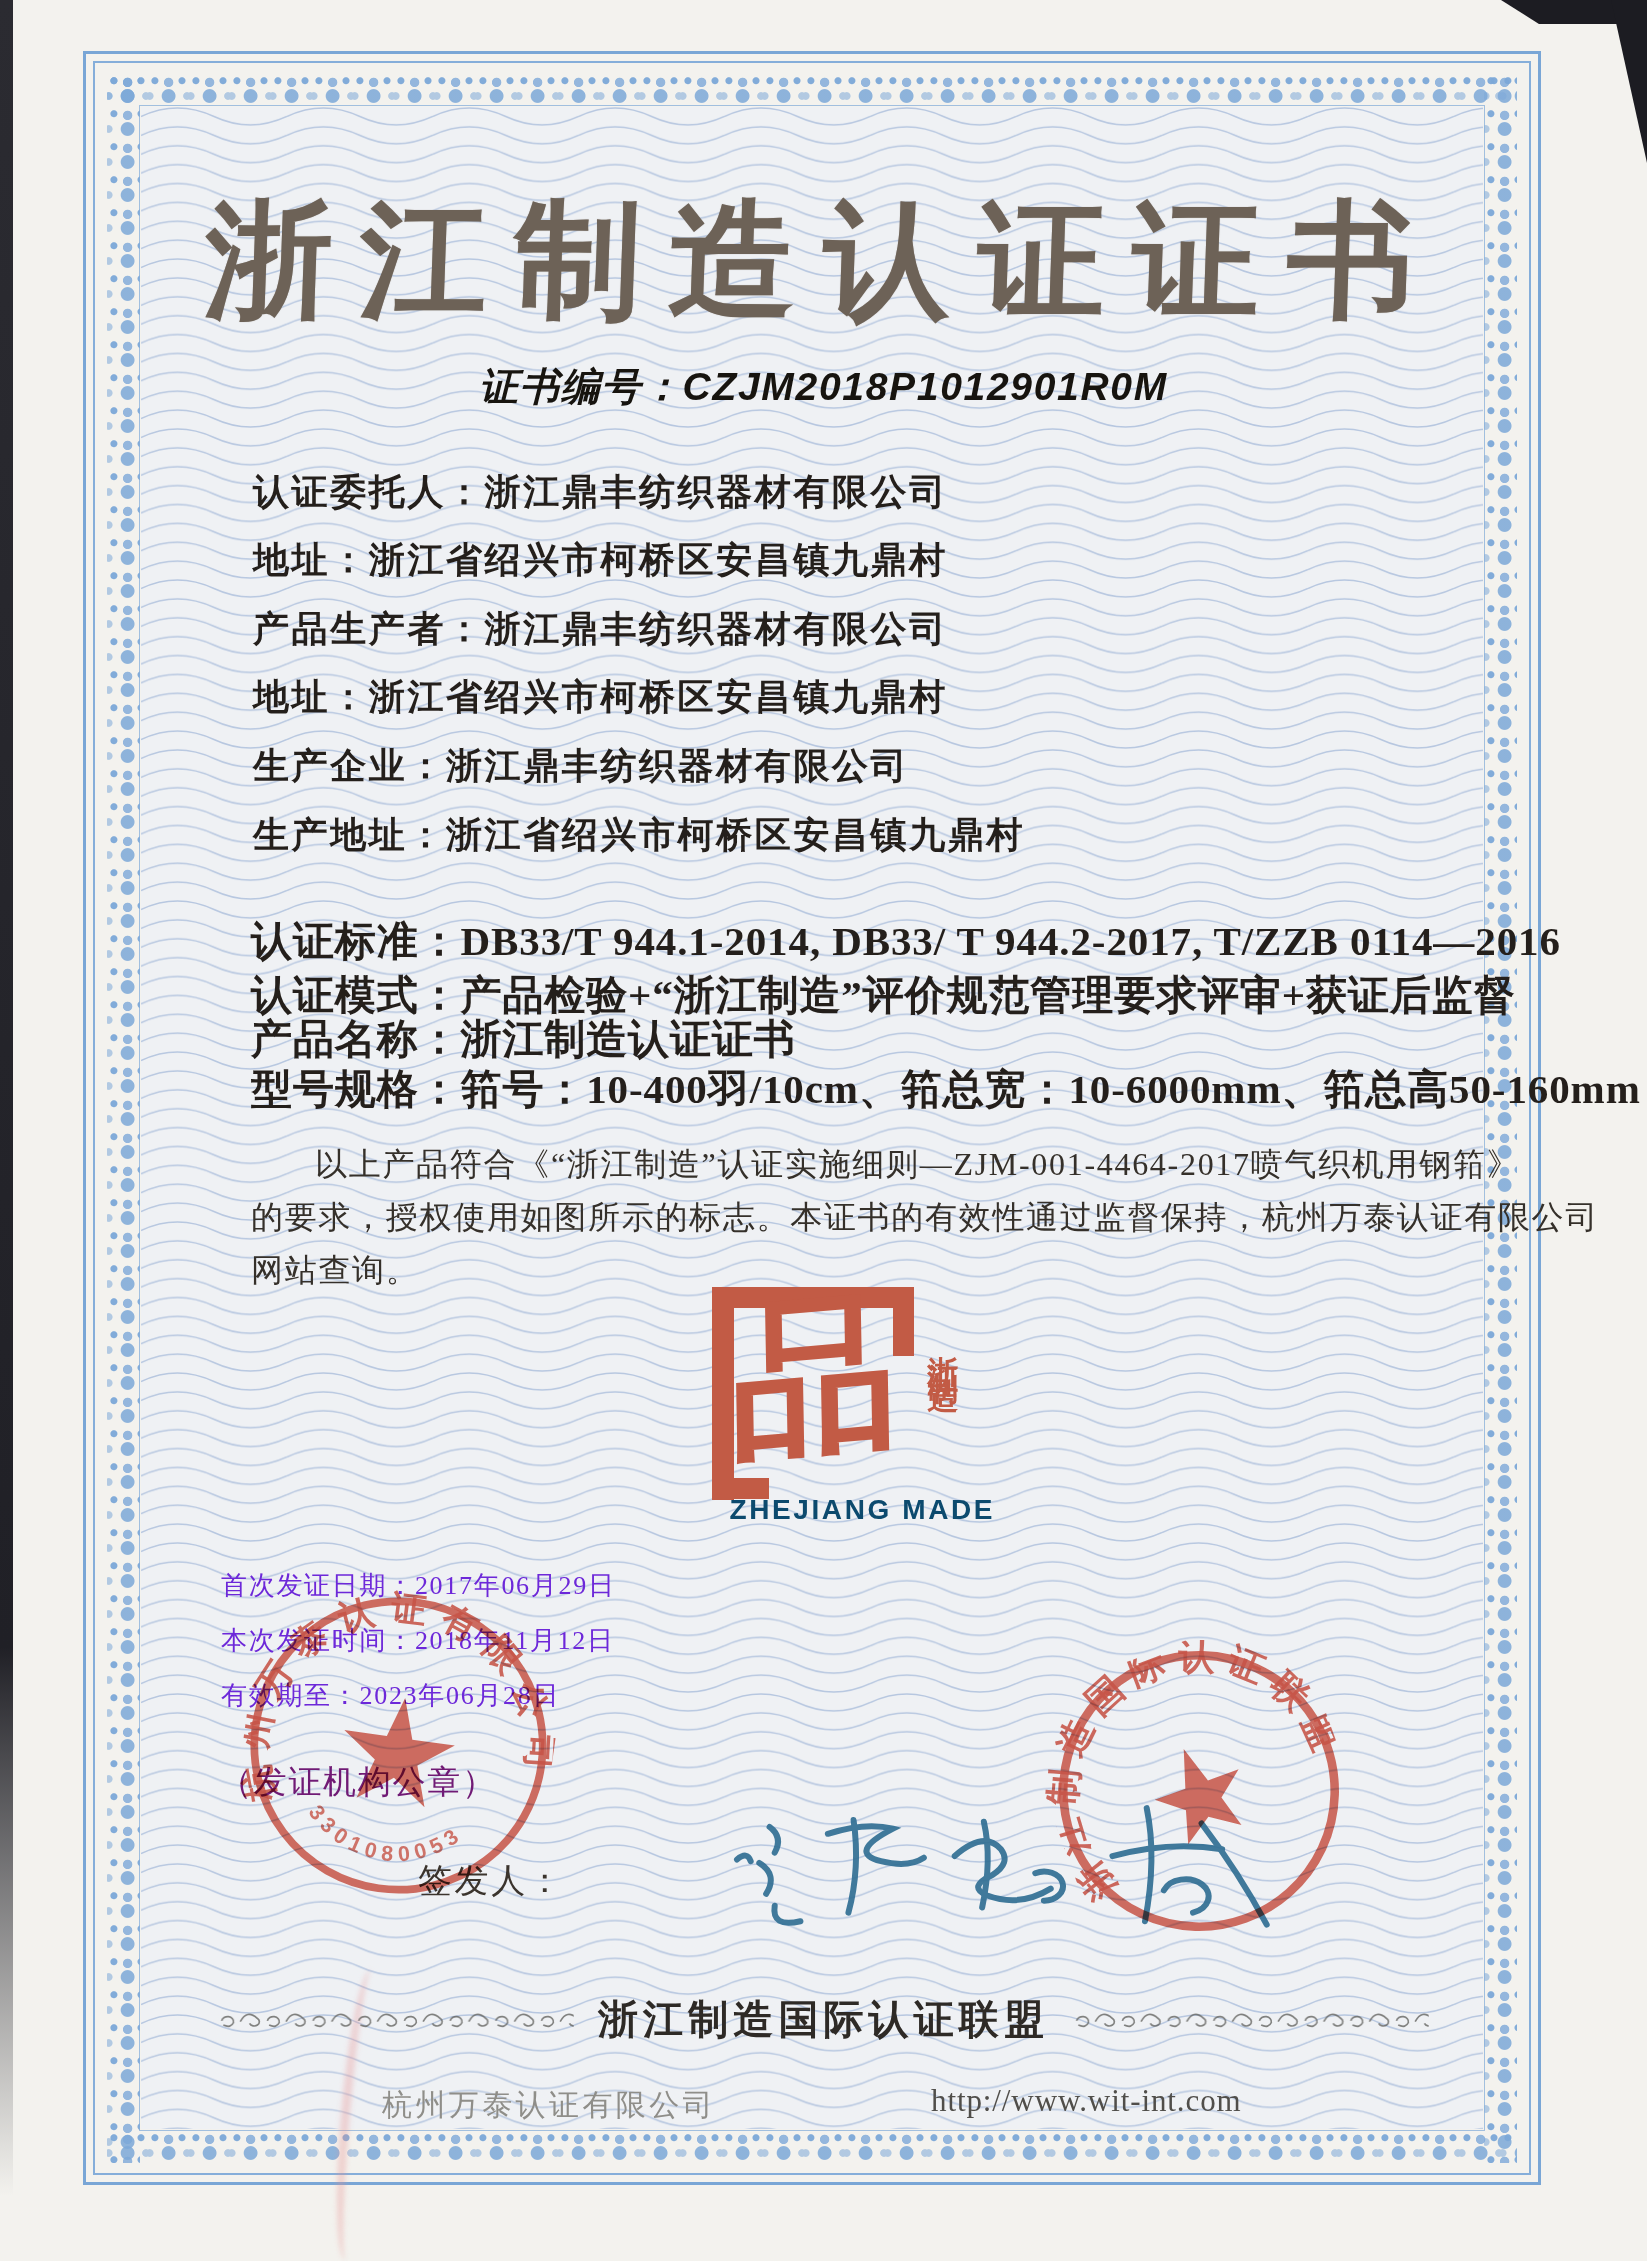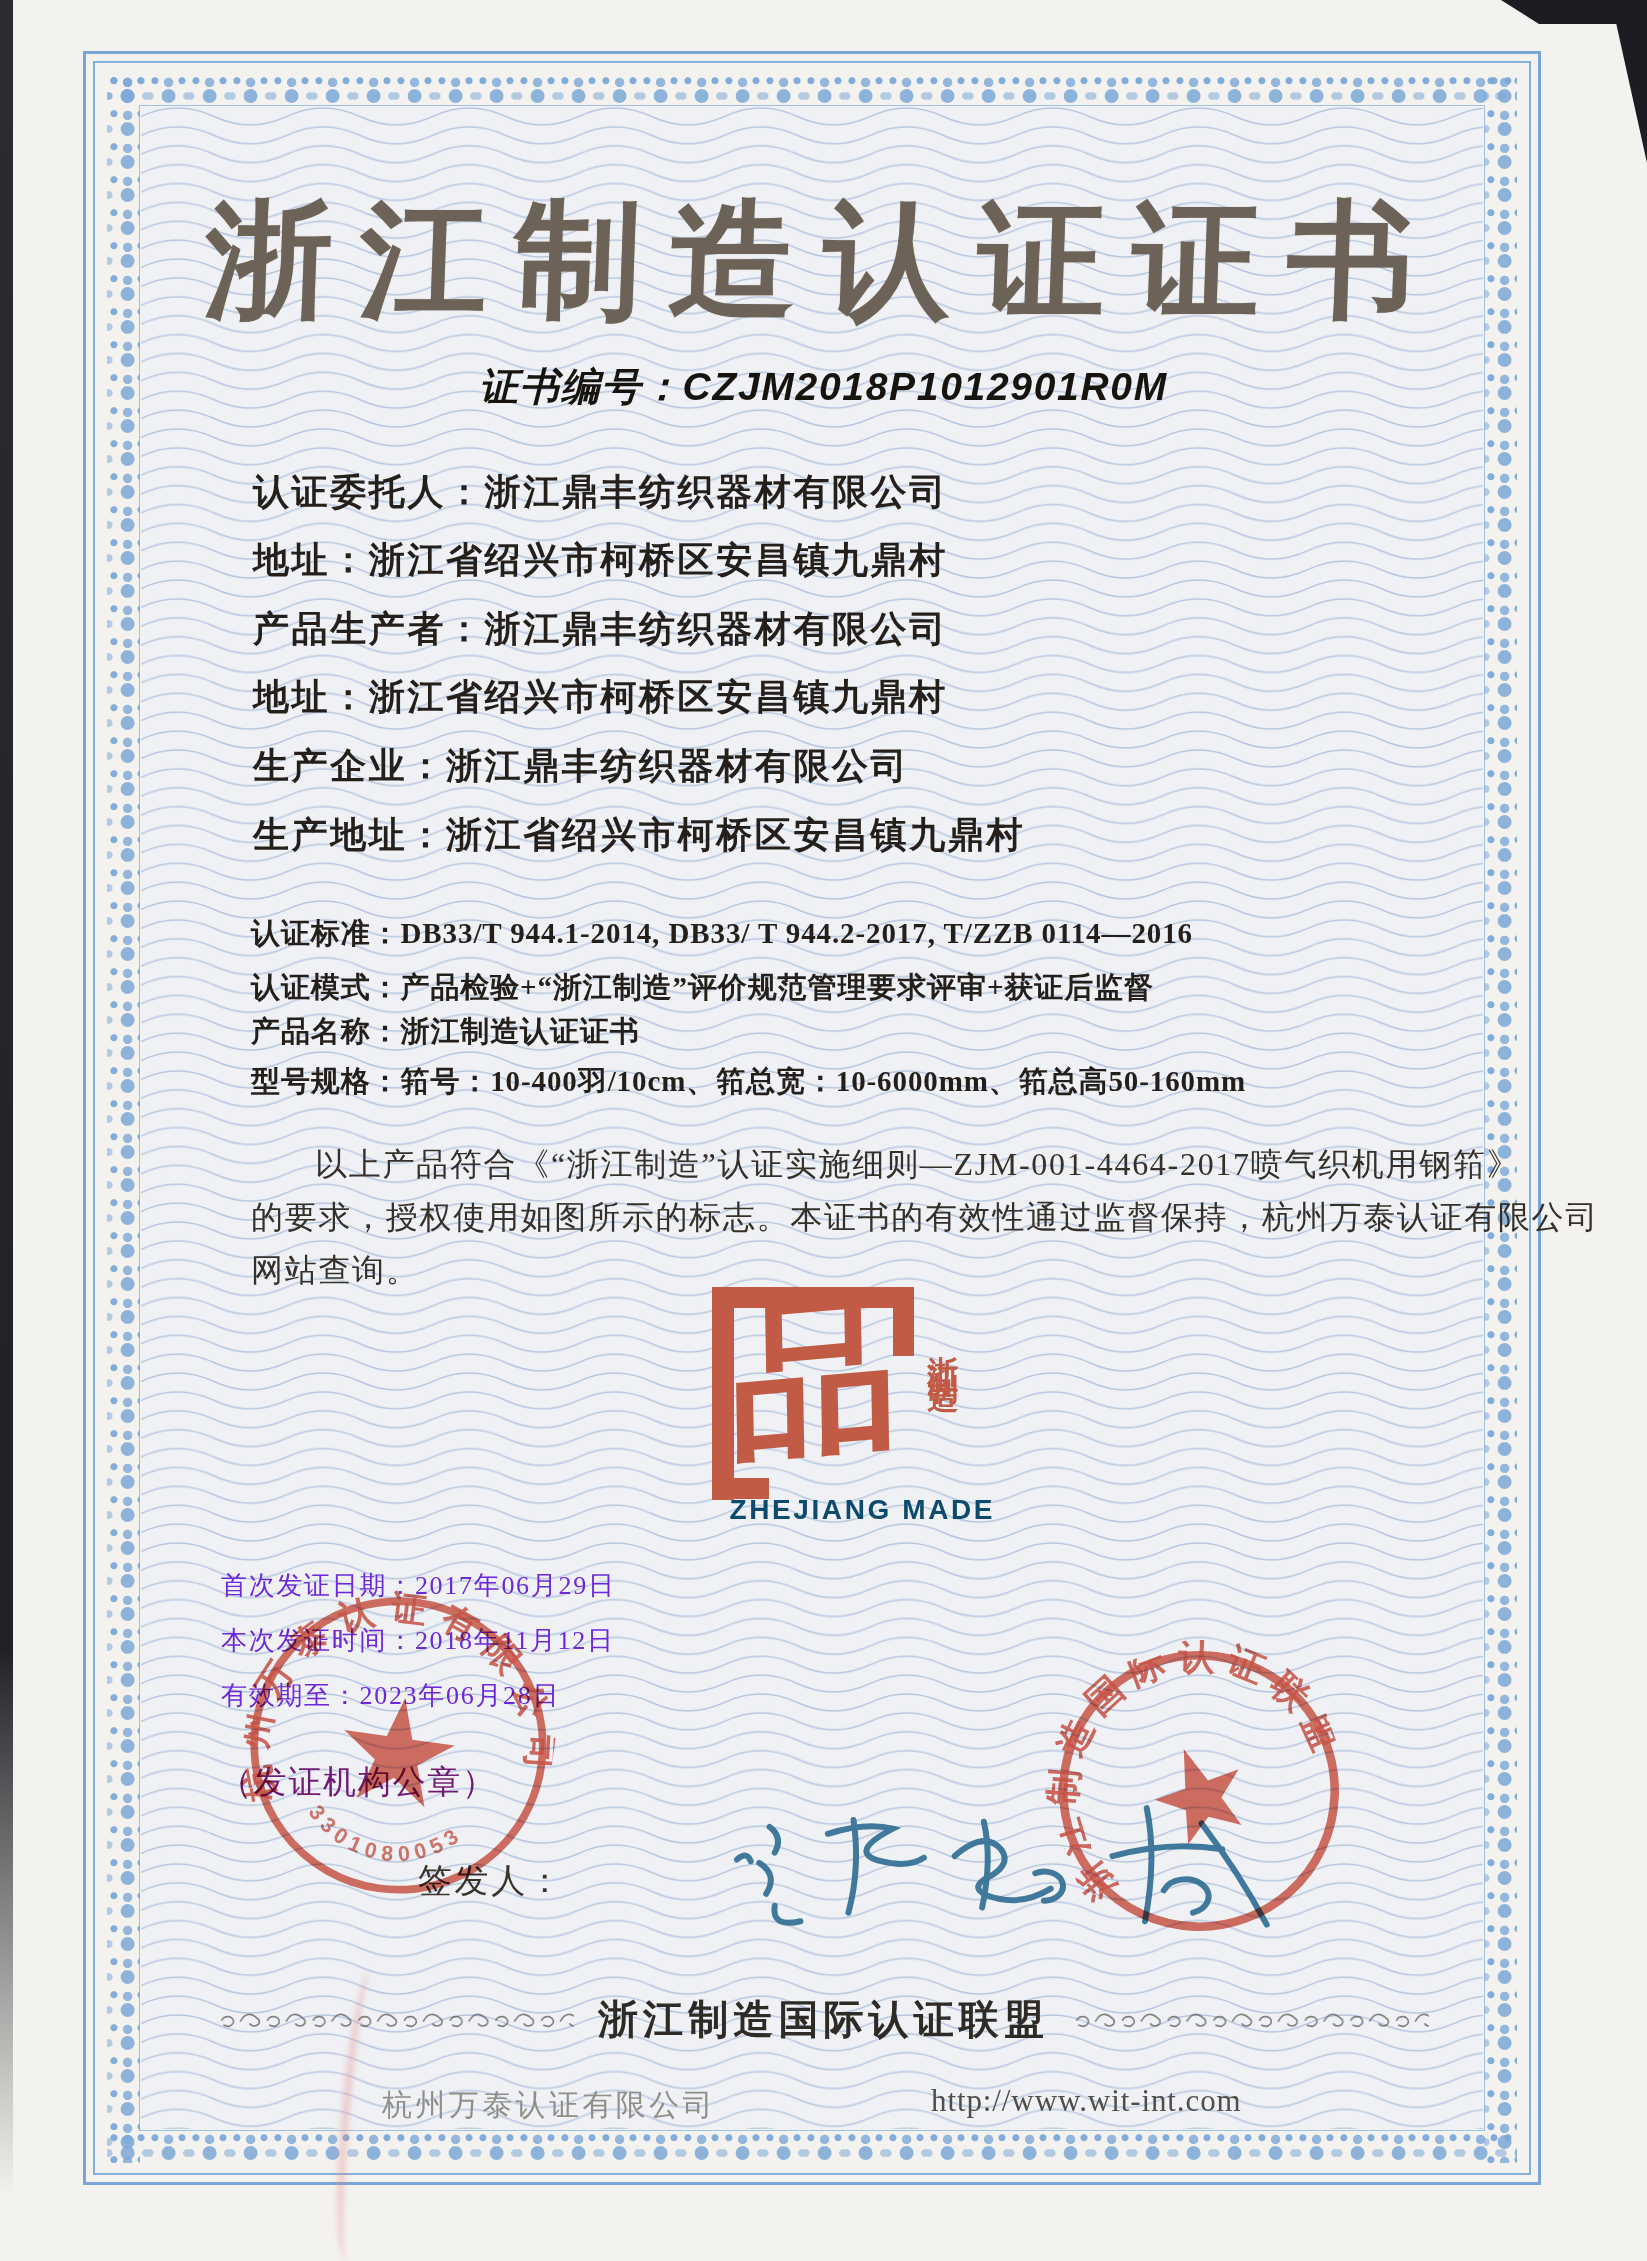--- a/index.html
+++ b/index.html
@@ -43,21 +43,21 @@
   .waves-wrap{left:55px;top:53px;right:55px;bottom:53px;background:#eff1f4;}
   .waves-wrap svg{display:block;width:100%;height:100%;}
   
   .title{left:0;top:177px;width:100%;text-align:center;
     font-size:127px;font-weight:700;color:#6d6257;letter-spacing:27.5px;
     transform:skewX(-2deg);text-shadow:0 0 0.9px rgba(109,98,87,.55);white-space:nowrap;}
   .certno{left:0;top:360px;width:100%;text-align:center;
     font-family:"Liberation Sans","DejaVu Sans",sans-serif;
     font-size:39px;font-weight:700;color:#17140f;letter-spacing:1.7px;font-style:italic;}
   .info-line{left:253px;font-size:36px;font-weight:700;color:#241f1b;letter-spacing:2.6px;white-space:nowrap;}
-  .spec-line{left:251px;font-size:29px;font-weight:700;color:#241f1b;letter-spacing:0.9px;white-space:nowrap;}
+  .spec-line{left:251px;font-size:41px;font-weight:700;color:#241f1b;letter-spacing:0.9px;white-space:nowrap;}
   .para-line{left:251px;font-size:32px;font-weight:400;color:#35302a;letter-spacing:1.7px;white-space:nowrap;}
   .para-indent{left:315px;}
   .date-line{left:221px;font-size:26px;font-weight:400;color:#6d28d9;letter-spacing:1.7px;white-space:nowrap;}
   .seal-note{left:219px;top:1760px;font-size:33px;color:#701a75;letter-spacing:1.7px;}
   .issuer{left:418px;top:1858px;font-size:34px;color:#3b342d;letter-spacing:2.6px;}
   
   .logo{left:702px;top:1280px;width:275px;height:256px;}
   .logo .bar{position:absolute;background:#c25b45;}
   .logo-pin{position:absolute;left:22px;top:5.1px;width:180px;height:197px;
     font-size:168px;line-height:185px;color:#c25b45;font-weight:700;

